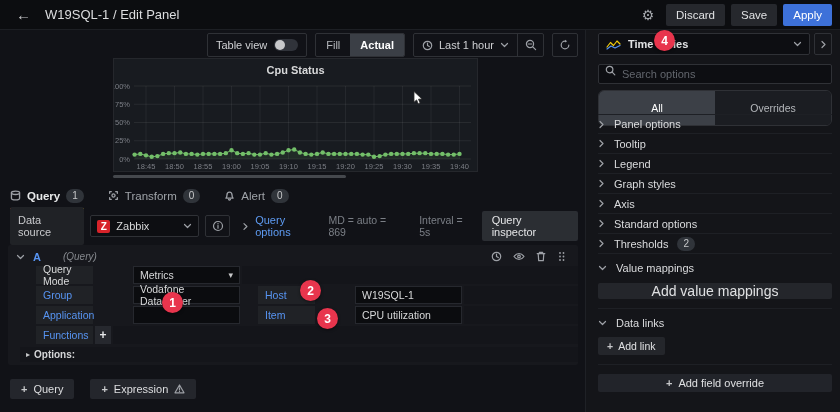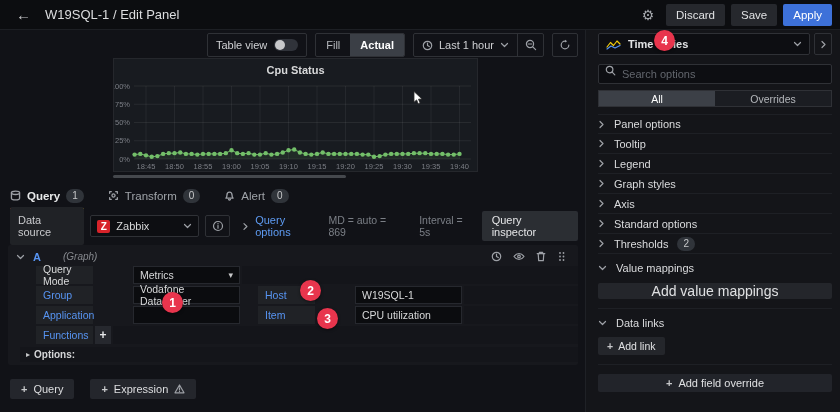--- a/index.html
+++ b/index.html
@@ -81,21 +81,21 @@
 
   
   .sidebar { position:absolute; left:585px; top:30px; width:255px; height:382px; background:#141519; border-left:1px solid #1f2126; }
   .viz-row { position:absolute; left:12px; right:8px; top:3px; height:22px; display:flex; gap:4px; }
   .viz-select { flex:1; display:flex; align-items:center; gap:7px; padding:0 7px; background:#0d0e12; border:1px solid #2f3136; border-radius:2px; cursor:pointer; }
   .viz-label { font-size:11px; font-weight:700; color:#e2e3e5; flex:1; }
   .pane-collapse { width:18px; border:1px solid #2f3136; border-radius:2px; display:flex; align-items:center; justify-content:center; cursor:pointer; }
   .search-box { position:absolute; left:12px; right:8px; top:34px; height:20px; display:flex; gap:6px; padding:0 6px; background:#0d0e12; border:1px solid #2f3136; border-radius:2px; }
   .search-box input { flex:1; background:transparent; border:none; outline:none; font-family:inherit; font-size:11px; color:#c9cacd; }
   .search-box input::placeholder { color:#62666d; }
-  .opt-tabs { position:absolute; left:12px; right:8px; top:60px; height:17px; display:flex; border-radius:0; overflow:hidden; border:1px solid #2f3136; }
+  .opt-tabs { position:absolute; left:12px; right:8px; top:60px; height:36px; display:flex; border-radius:6px; overflow:hidden; border:1px solid #2f3136; }
   .opt-tab { flex:1; display:flex; align-items:center; justify-content:center; font-size:10.5px; cursor:pointer; }
   .opt-tab.active { background:#3c4047; color:#fff; font-weight:500; }
   .opt-tab.inactive { background:#1b1d22; color:#b4b7bb; }
   .opt-sections { position:absolute; left:12px; right:8px; top:84px; }
   .opt-section { height:20px; display:flex; align-items:center; gap:9px; border-bottom:1px solid #1e2025; cursor:pointer; }
   .opt-section:first-child { border-top:1px solid #1e2025; }
   .opt-label { font-size:11px; font-weight:500; color:#dadbdd; }
   .exp-header { height:18px; display:flex; align-items:center; gap:9px; margin-top:5px; cursor:pointer; }
   .wide-btn { height:16px; background:#24262b; border-radius:2px; display:flex; align-items:center; justify-content:center; gap:6px; font-size:14px; font-weight:500; color:#dfe0e2; cursor:pointer; margin-top:6px; }
   .sec-div { border-bottom:1px solid #1e2025; margin-top:9px; }
@@ -328,21 +328,21 @@
     </span>
     <span class="qi-btn">Query inspector</span>
   </div>
 
   <div class="query-card">
     <div class="qc-header">
       <svg class="ic" width="9" height="8" viewBox="0 0 9 8">
           <path d="M1.5 2.5 L4.5 5.5 L7.5 2.5"></path>
         </svg>
       <span class="ref-id">A</span>
-      <span class="ds-hint">(Graph)</span>
+      <span class="ds-hint">(Query)</span>
       <span class="qc-icons">
         <svg class="ic" width="11" height="11" viewBox="0 0 11 11">
             <circle cx="5.5" cy="5.5" r="4.2"></circle>
             <path d="M5.5 3 V5.5 L7.3 6.6"></path>
           </svg>
         <svg class="ic" width="12" height="9" viewBox="0 0 12 9">
             <path d="M1 4.5 C2.4 2.5 4 1.5 6 1.5 S9.6 2.5 11 4.5 C9.6 6.5 8 7.5 6 7.5 S2.4 6.5 1 4.5 Z"></path>
             <circle cx="6" cy="4.5" r="1.3"></circle>
           </svg>
         <svg class="ic" width="10" height="11" viewBox="0 0 10 11">

